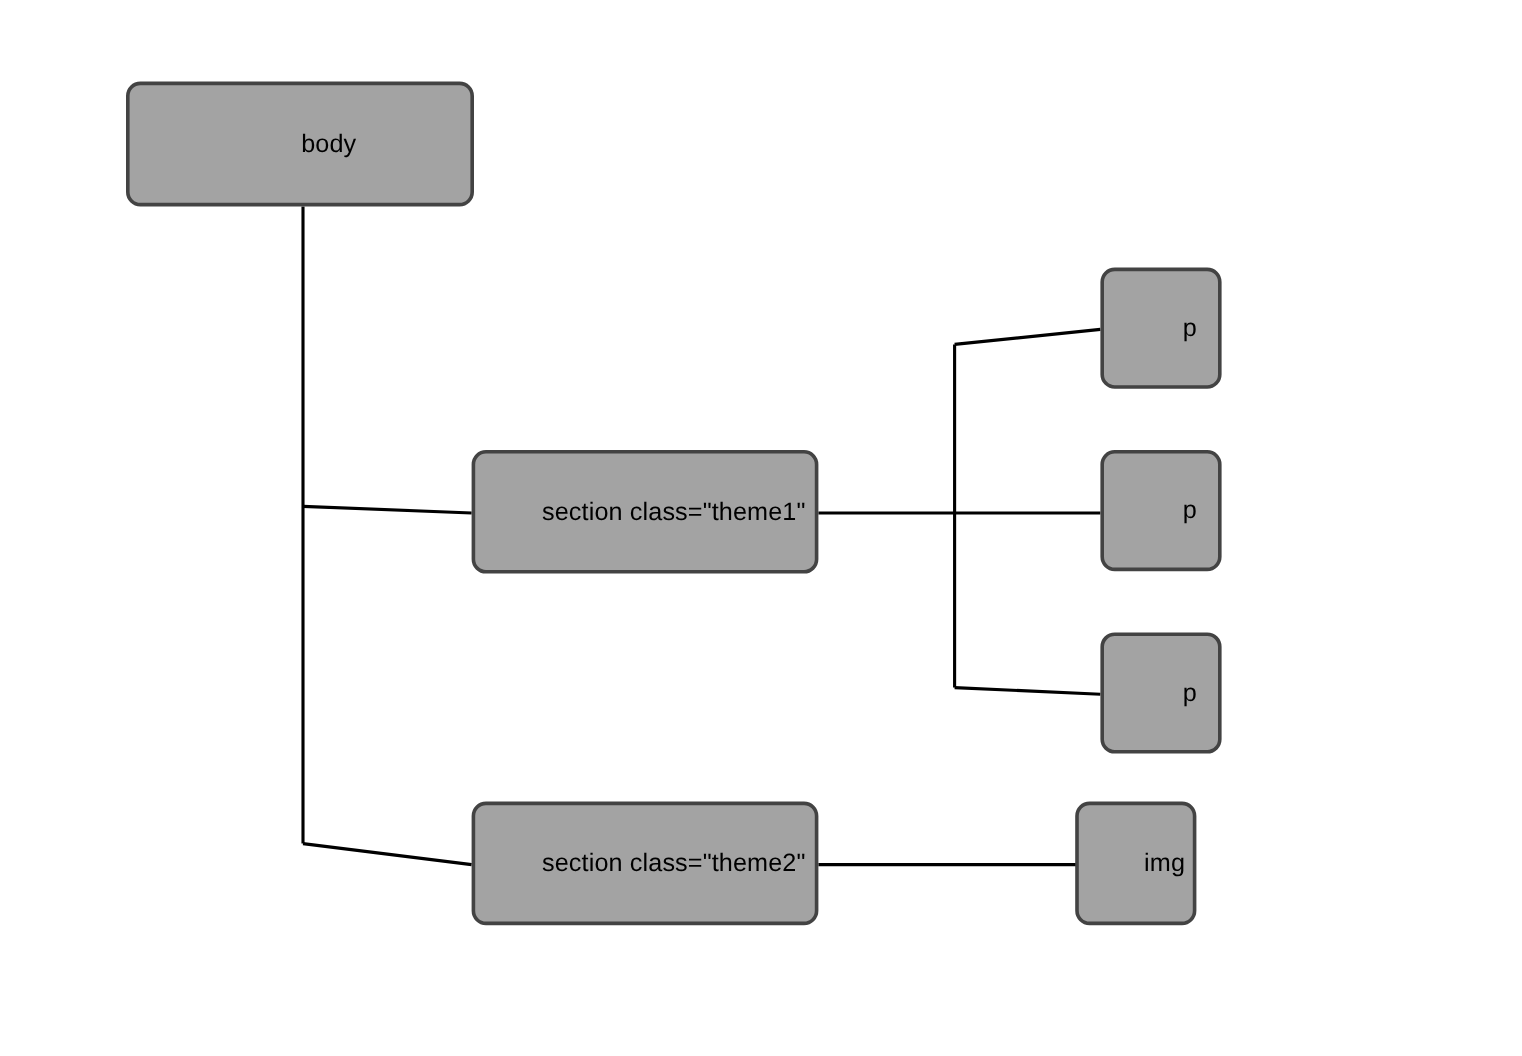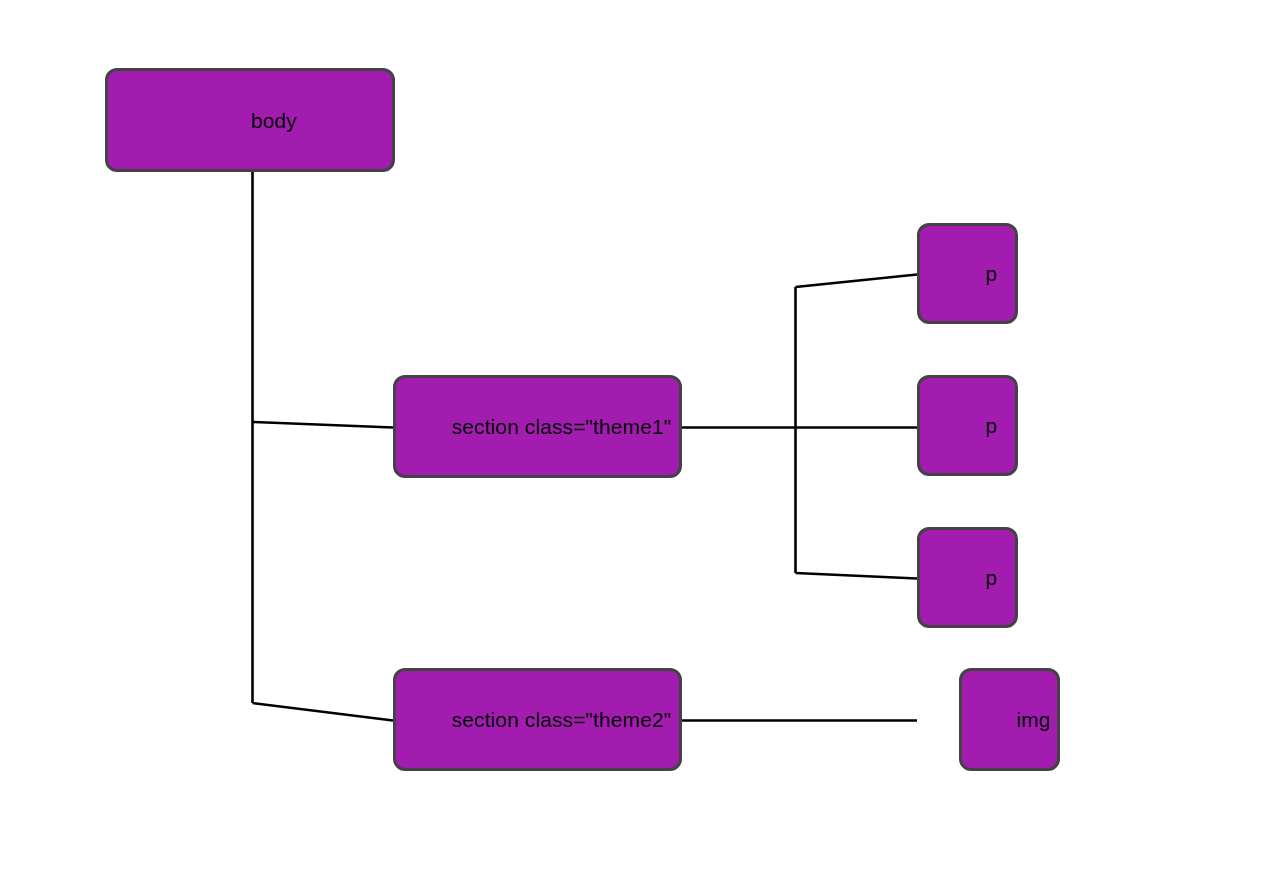--- a/index.html
+++ b/index.html
@@ -21,21 +21,21 @@
   #edge-layer {
     position: absolute;
     left: 0;
     top: 0;
     width: 1268px;
     height: 880px;
   }
   .node {
     position: absolute;
     box-sizing: border-box;
-    background: #a21caf;
+    background: #a3a3a3;
     border: 3px solid #434343;
     border-radius: 12px;
     display: flex;
     align-items: center;
     justify-content: center;
     z-index: 2;
     padding-left: 48px;
   }
   .node-label {
     font-family: "Liberation Sans", sans-serif;
@@ -44,21 +44,21 @@
     color: #000000;
     white-space: nowrap;
     letter-spacing: 0.1px;
   }
   .node-body      { left: 105px; top: 68px;  width: 290px; height: 104px; }
   .node-theme1    { left: 393px; top: 375px; width: 289px; height: 103px; }
   .node-theme2    { left: 393px; top: 668px; width: 289px; height: 103px; }
   .node-p1        { left: 917px; top: 223px; width: 101px; height: 101px; }
   .node-p2        { left: 917px; top: 375px; width: 101px; height: 101px; }
   .node-p3        { left: 917px; top: 527px; width: 101px; height: 101px; }
-  .node-img       { left: 959px; top: 668px; width: 101px; height: 103px; }
+  .node-img       { left: 896px; top: 668px; width: 101px; height: 103px; }
 </style>
 </head>
 <body>
 
 <div id="canvas">
 
   <svg id="edge-layer" viewBox="0 0 1268 880" width="1268" height="880" xmlns="http://www.w3.org/2000/svg">
     <g fill="none" stroke="#000000" stroke-width="2.6" stroke-linecap="butt" stroke-linejoin="miter">
 
       <path d="M 252.5 172 L 252.5 703"></path>

